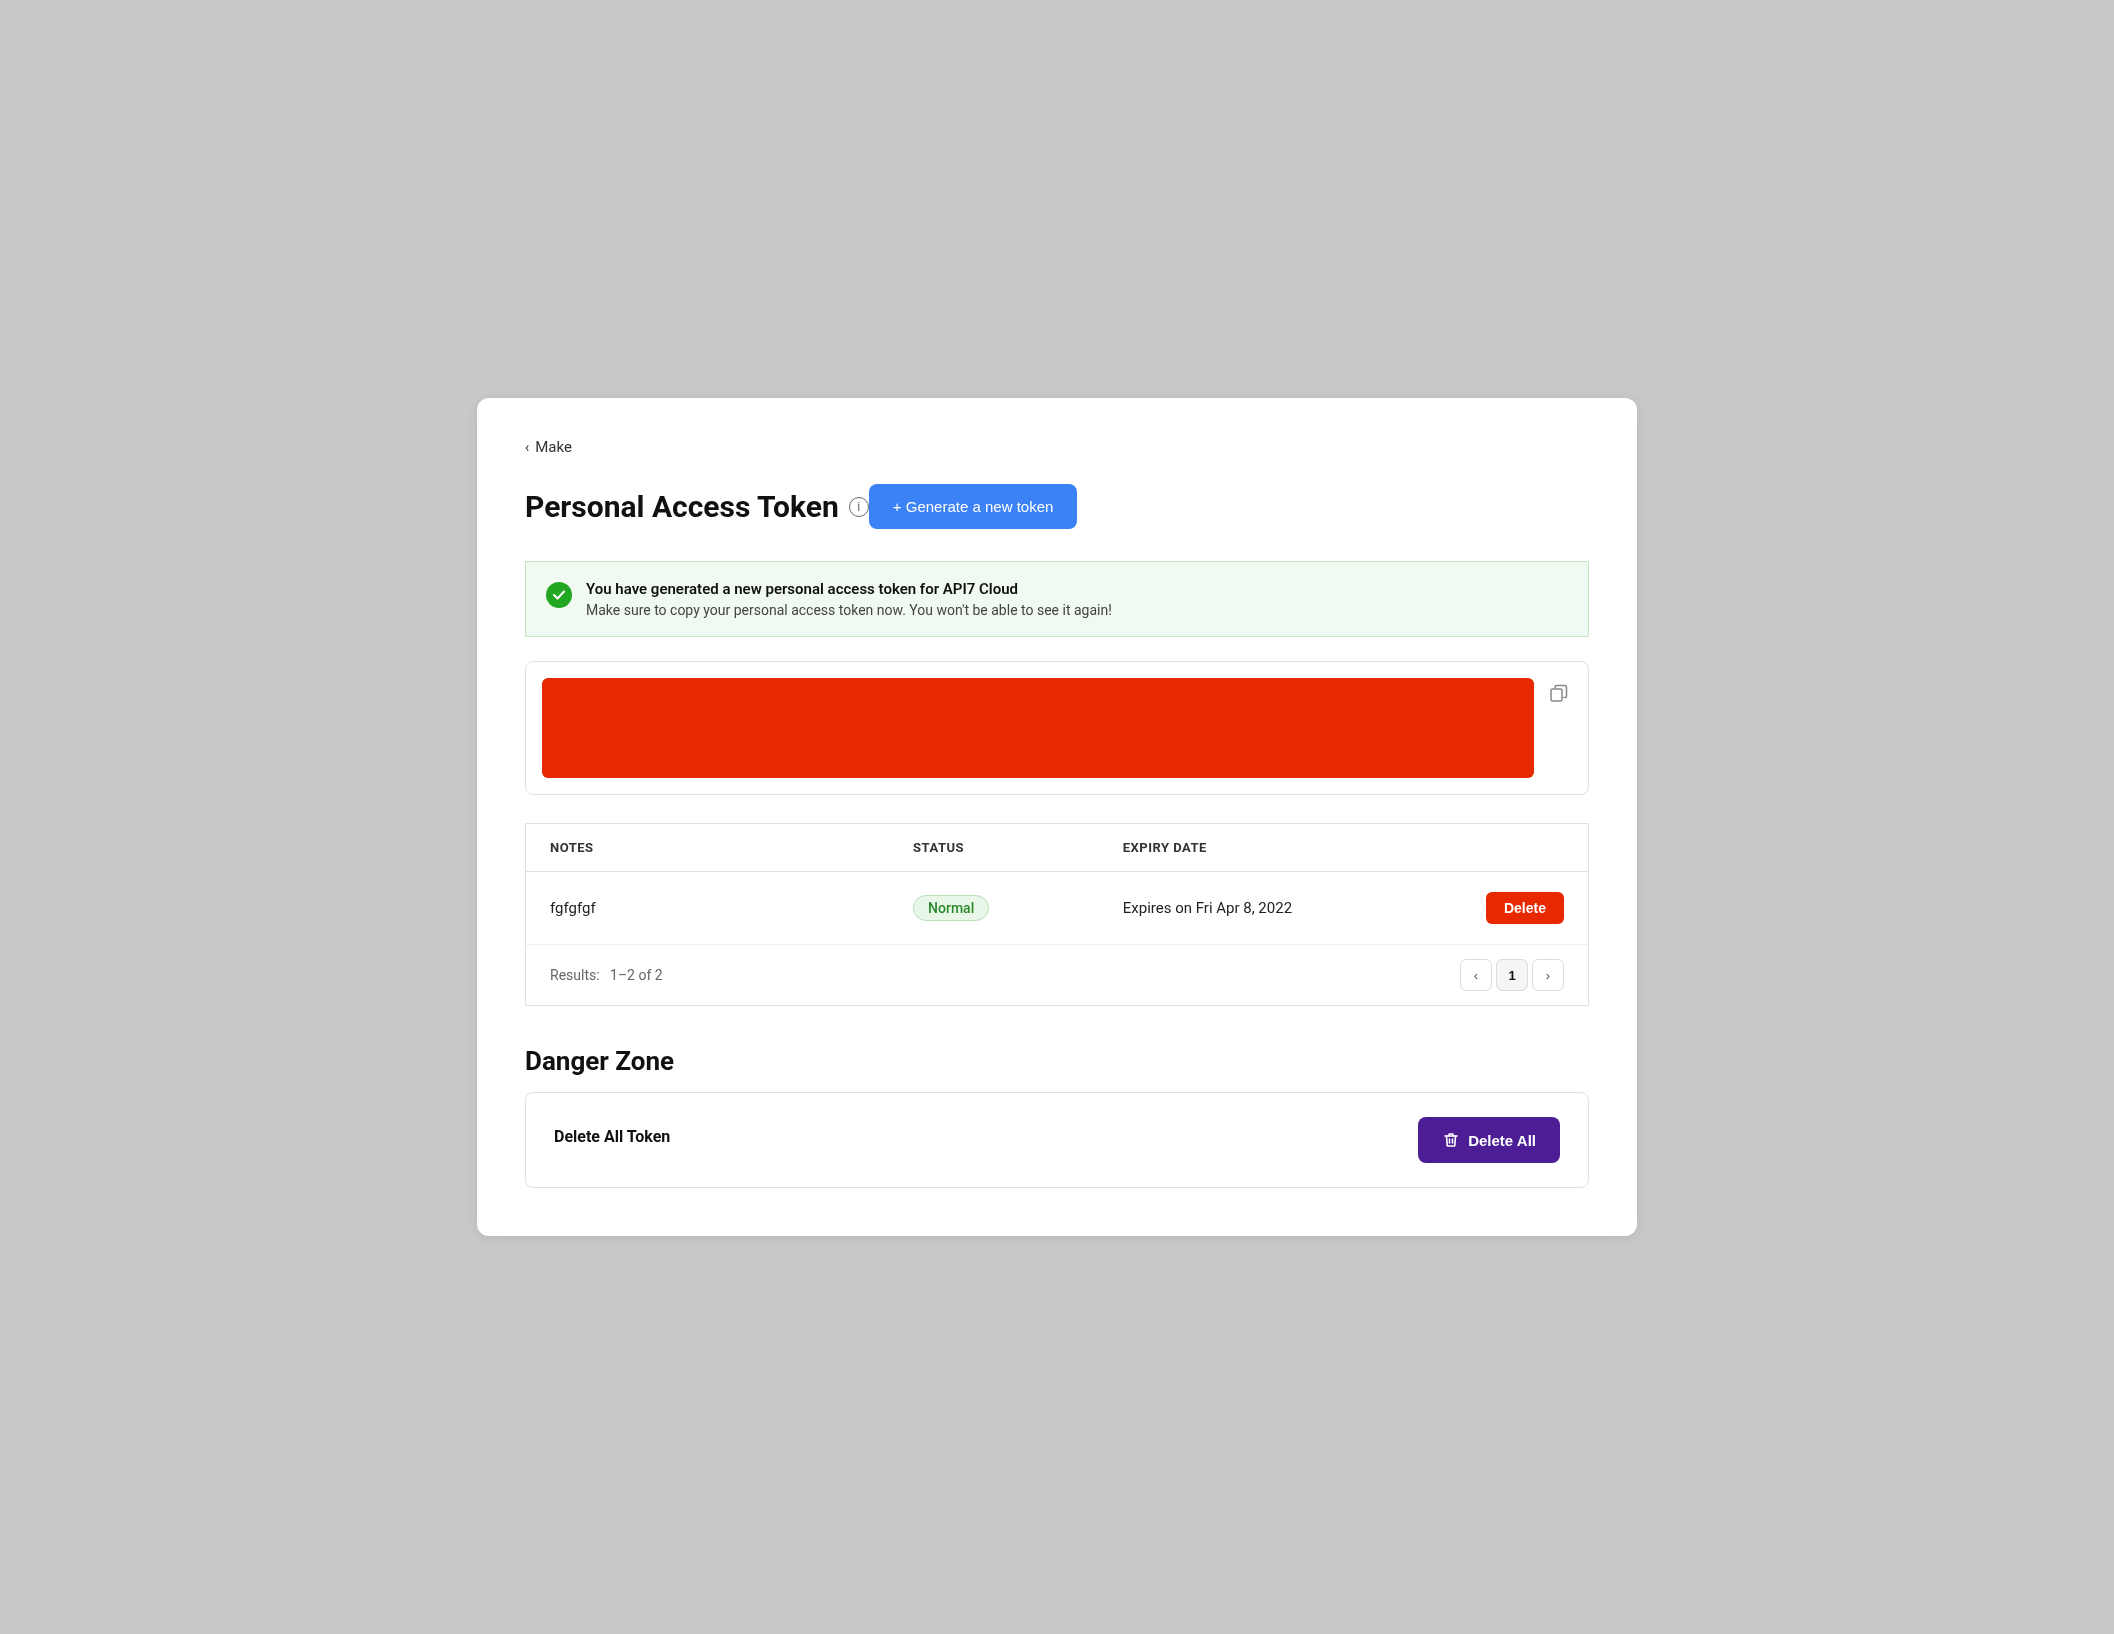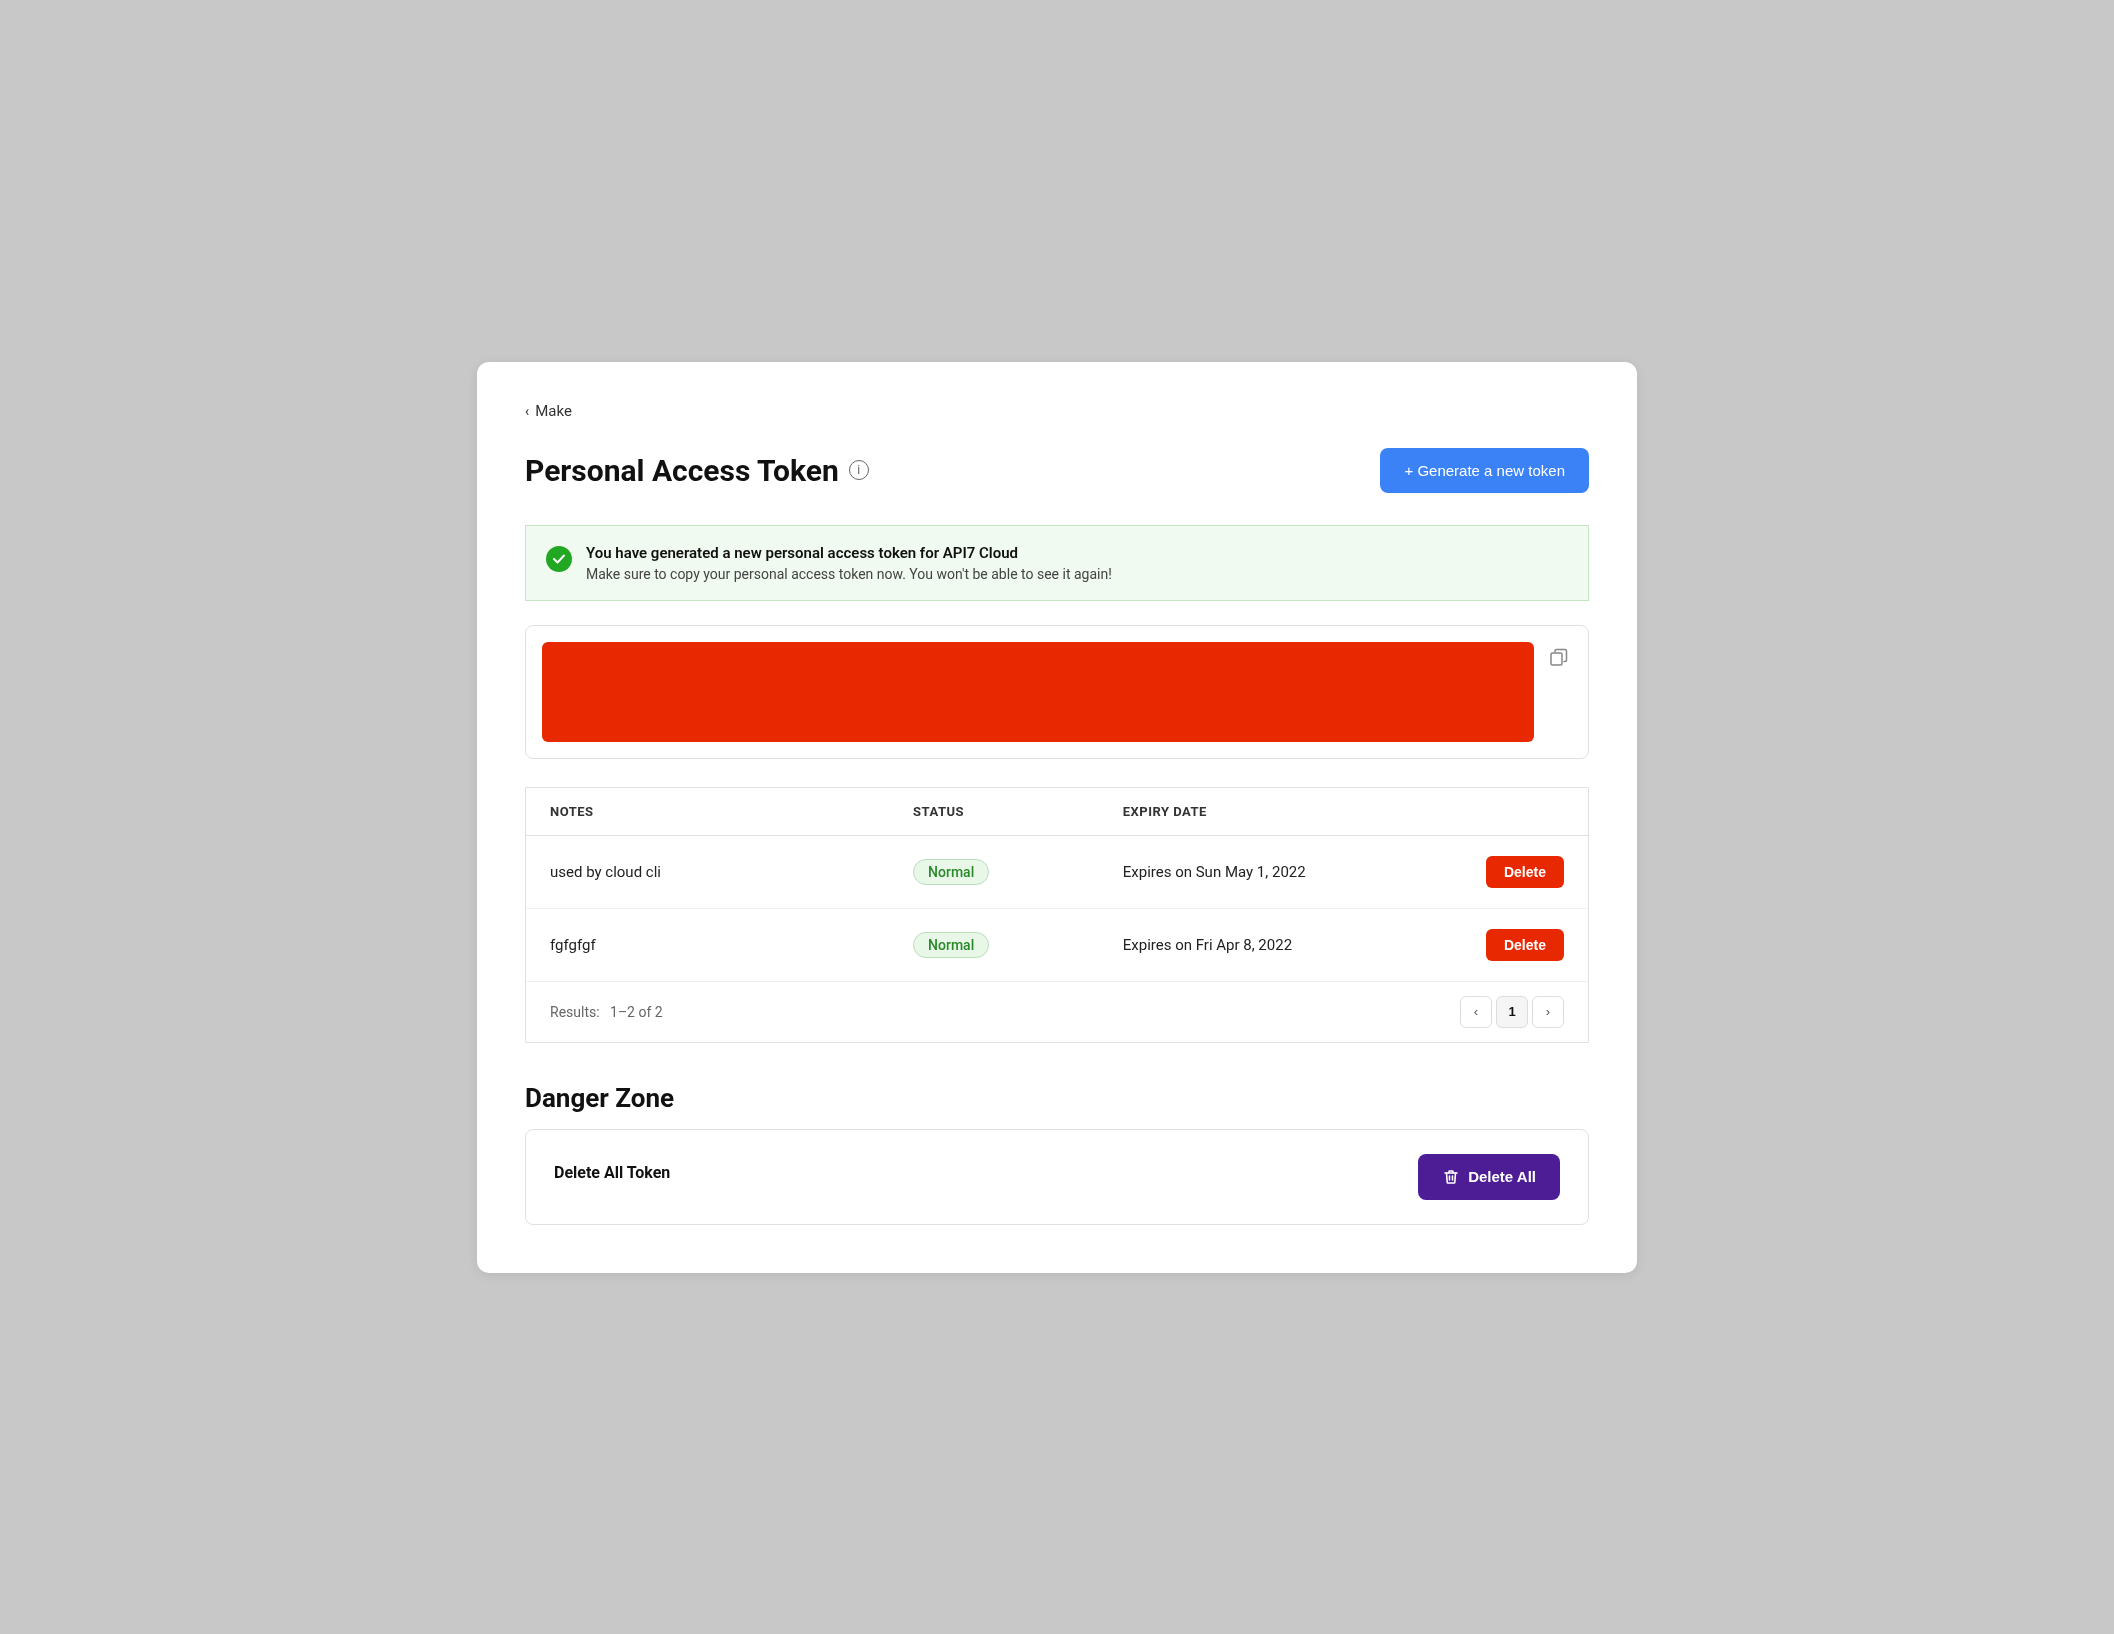--- a/index.html
+++ b/index.html
@@ -28,21 +28,21 @@
       font-size: 15px;
       cursor: pointer;
       margin-bottom: 28px;
       text-decoration: none;
     }
     .back-arrow {
       font-size: 14px;
     }
     .header-row {
       display: flex;
-      justify-content: space-between;
+      justify-content: flex-start;
       align-items: center;
       margin-bottom: 32px;
     }
     .page-title {
       font-size: 30px;
       font-weight: 700;
       color: #111;
       display: flex;
       align-items: center;
       gap: 10px;
@@ -309,26 +309,20 @@
     <table class="table">
       <thead>
         <tr>
           <th class="col-notes">NOTES</th>
           <th class="col-status">STATUS</th>
           <th class="col-expiry">EXPIRY DATE</th>
           <th class="col-action"></th>
         </tr>
       </thead>
       <tbody id="table-body">
-      <tr>
-            <td>used by cloud cli</td>
-            <td><span class="status-badge">Normal</span></td>
-            <td>Expires on Sun May 1, 2022</td>
-            <td style="text-align: right;"><button class="delete-btn">Delete</button></td>
-          </tr>
           <tr>
             <td>fgfgfgf</td>
             <td><span class="status-badge">Normal</span></td>
             <td>Expires on Fri Apr 8, 2022</td>
             <td style="text-align: right;"><button class="delete-btn">Delete</button></td>
           </tr>
         </tbody>
     </table>
     <div class="table-footer">
       <span class="results-text">

